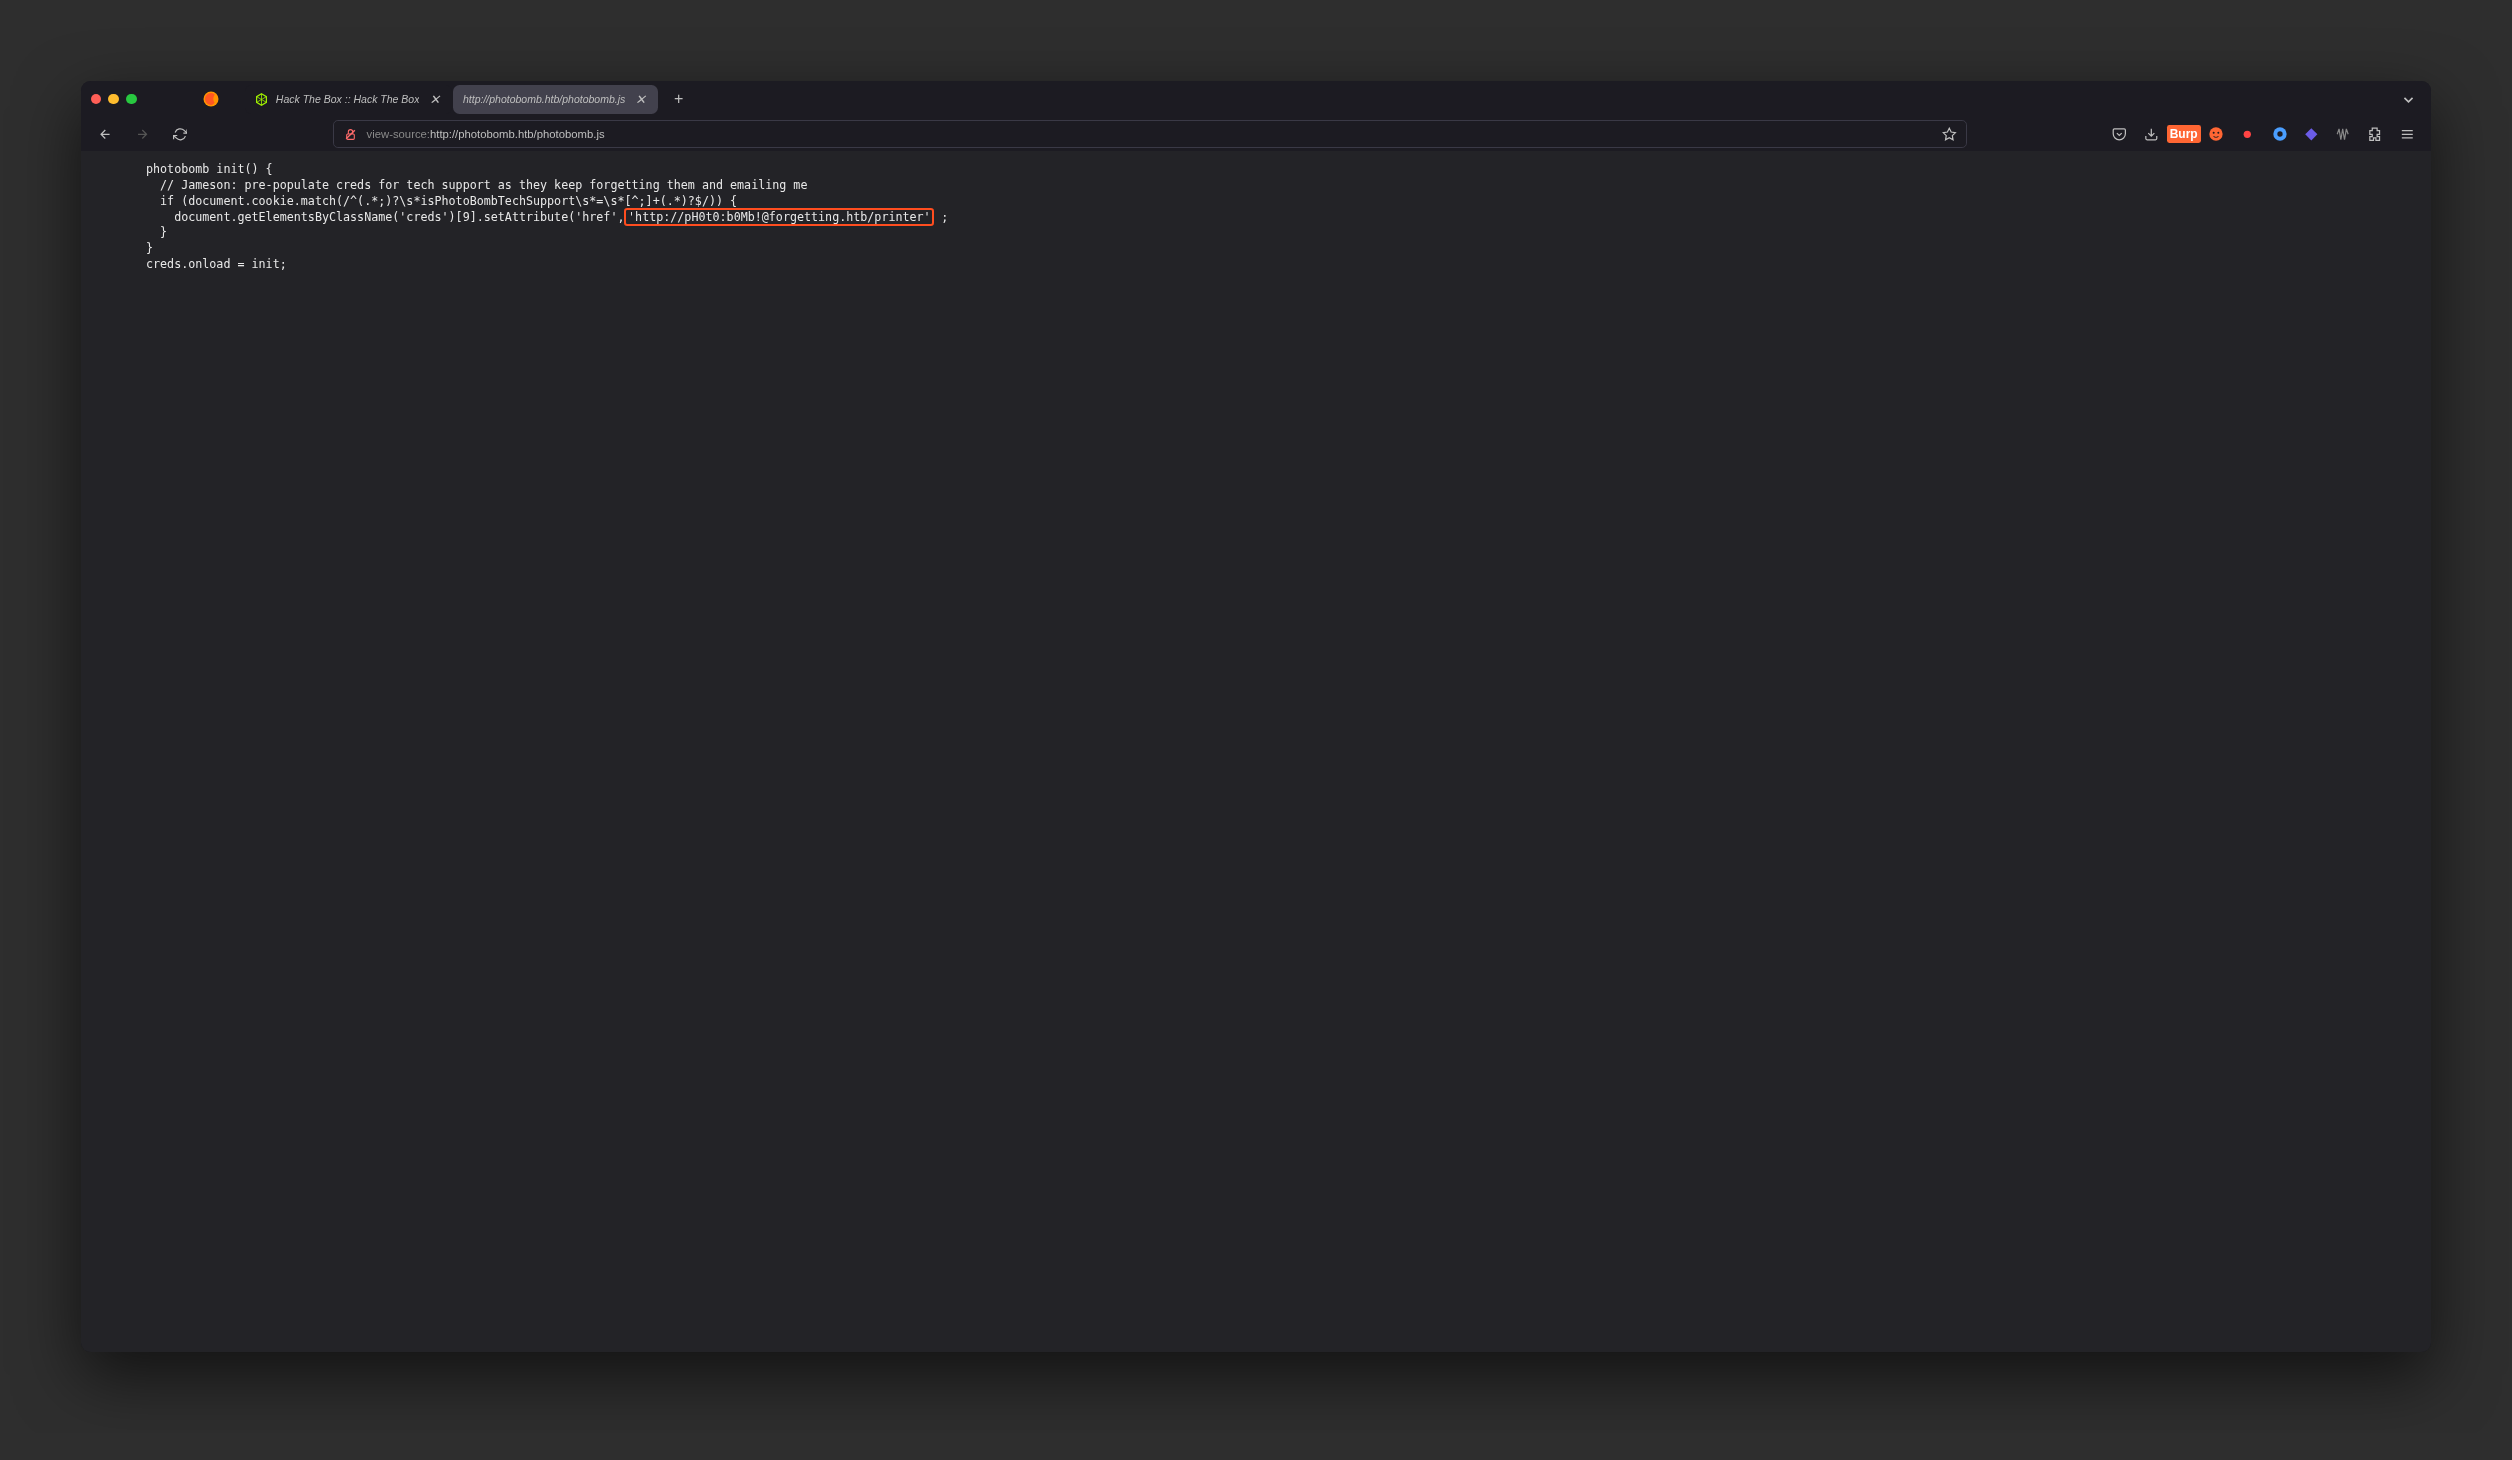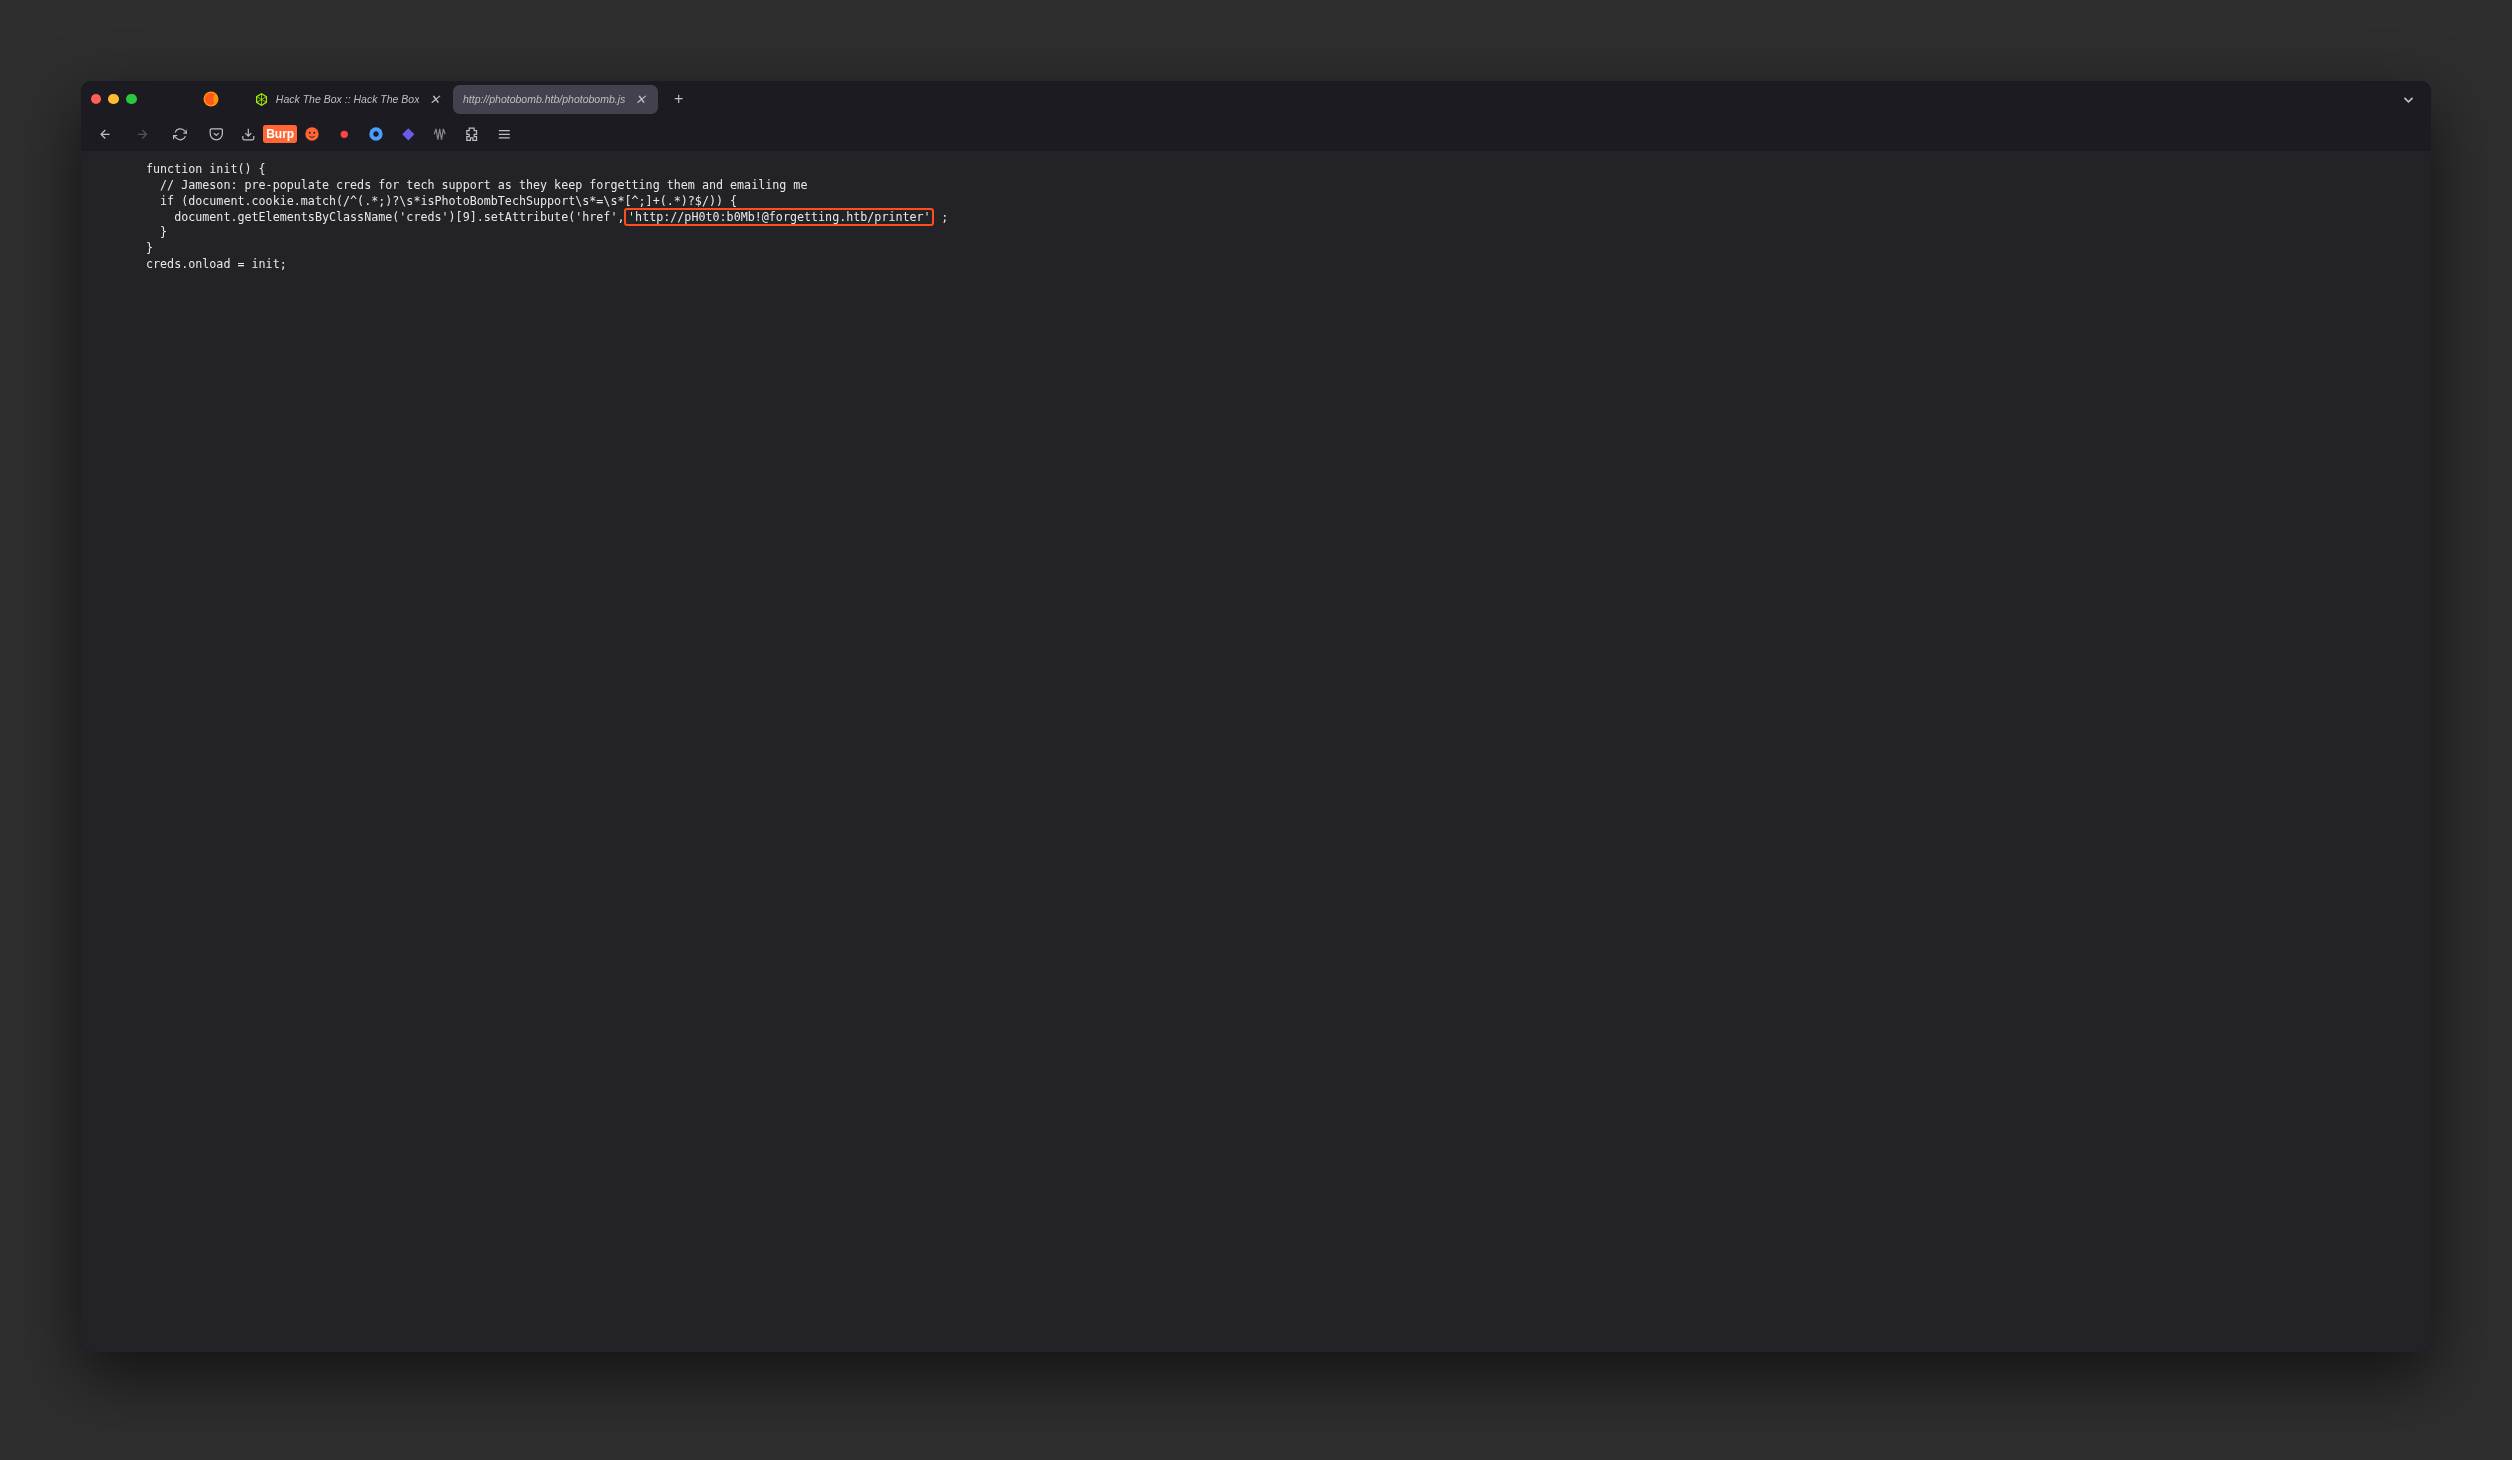--- a/index.html
+++ b/index.html
@@ -248,20 +248,35 @@
       <svg width="14.6" height="14.6" viewBox="0 0 24 24" fill="none" stroke="currentColor" stroke-width="2">
           <path d="M5 12h14M12 5l7 7-7 7"></path>
         </svg>
     </div>
     <div class="nav-btn">
       <svg width="14.6" height="14.6" viewBox="0 0 24 24" fill="none" stroke="currentColor" stroke-width="2">
           <path d="M23 4v6h-6M1 20v-6h6"></path>
           <path d="M3.51 9a9 9 0 0114.85-3.36L23 10M1 14l4.64 4.36A9 9 0 0020.49 15"></path>
         </svg>
     </div>
+    <div class="address-bar">
+      <span class="lock-icon">
+        <svg width="13" height="13" viewBox="0 0 24 24" fill="none" stroke="currentColor" stroke-width="2">
+            <rect x="5" y="11" width="14" height="10" rx="2"></rect>
+            <path d="M8 11V7a4 4 0 018 0v4"></path>
+            <line x1="4" y1="20" x2="20" y2="4" stroke-width="2.5"></line>
+          </svg>
+      </span>
+      <span class="url"><span class="protocol">view-source:</span><span>http://photobomb.htb/photobomb.js</span></span>
+      <span class="star-icon">
+        <svg width="14.6" height="14.6" viewBox="0 0 24 24" fill="none" stroke="currentColor" stroke-width="2">
+            <polygon points="12 2 15.09 8.26 22 9.27 17 14.14 18.18 21.02 12 17.77 5.82 21.02 7 14.14 2 9.27 8.91 8.26 12 2"></polygon>
+          </svg>
+      </span>
+    </div>
     <div class="toolbar-icons">
       <div class="toolbar-icon">
         <svg width="14.6" height="14.6" viewBox="0 0 24 24" fill="none" stroke="currentColor" stroke-width="2">
             <path d="M4 3h16a2 2 0 012 2v6a10 10 0 01-20 0V5a2 2 0 012-2z"></path>
             <polyline points="8 10 12 14 16 10"></polyline>
           </svg>
       </div>
       <div class="toolbar-icon">
         <svg width="14.6" height="14.6" viewBox="0 0 24 24" fill="none" stroke="currentColor" stroke-width="2">
             <path d="M21 15v4a2 2 0 01-2 2H5a2 2 0 01-2-2v-4M7 10l5 5 5-5M12 15V3"></path>
@@ -308,21 +323,21 @@
         <svg width="14.6" height="14.6" viewBox="0 0 24 24" fill="none" stroke="currentColor" stroke-width="2">
             <line x1="3" y1="6" x2="21" y2="6"></line>
             <line x1="3" y1="12" x2="21" y2="12"></line>
             <line x1="3" y1="18" x2="21" y2="18"></line>
           </svg>
       </div>
     </div>
   </div>
 
   <div class="content">
-<pre><span>function init() {</span>
+<pre><span>photobomb init() {</span>
 <span>  // Jameson: pre-populate creds for tech support as they keep forgetting them and emailing me</span>
 <span>  if (document.cookie.match(/^(.*;)?\s*isPhotoBombTechSupport\s*=\s*[^;]+(.*)?$/)) {</span>
 <span>    document.getElementsByClassName('creds')[9].setAttribute('href',</span><span class="highlighted">'http://pH0t0:b0Mb!@forgetting.htb/printer'</span> <span>;</span>
 <span>  }</span>
 <span>}</span>
 <span>creds.onload = init;</span></pre>
   </div>
 </div>
 
 

